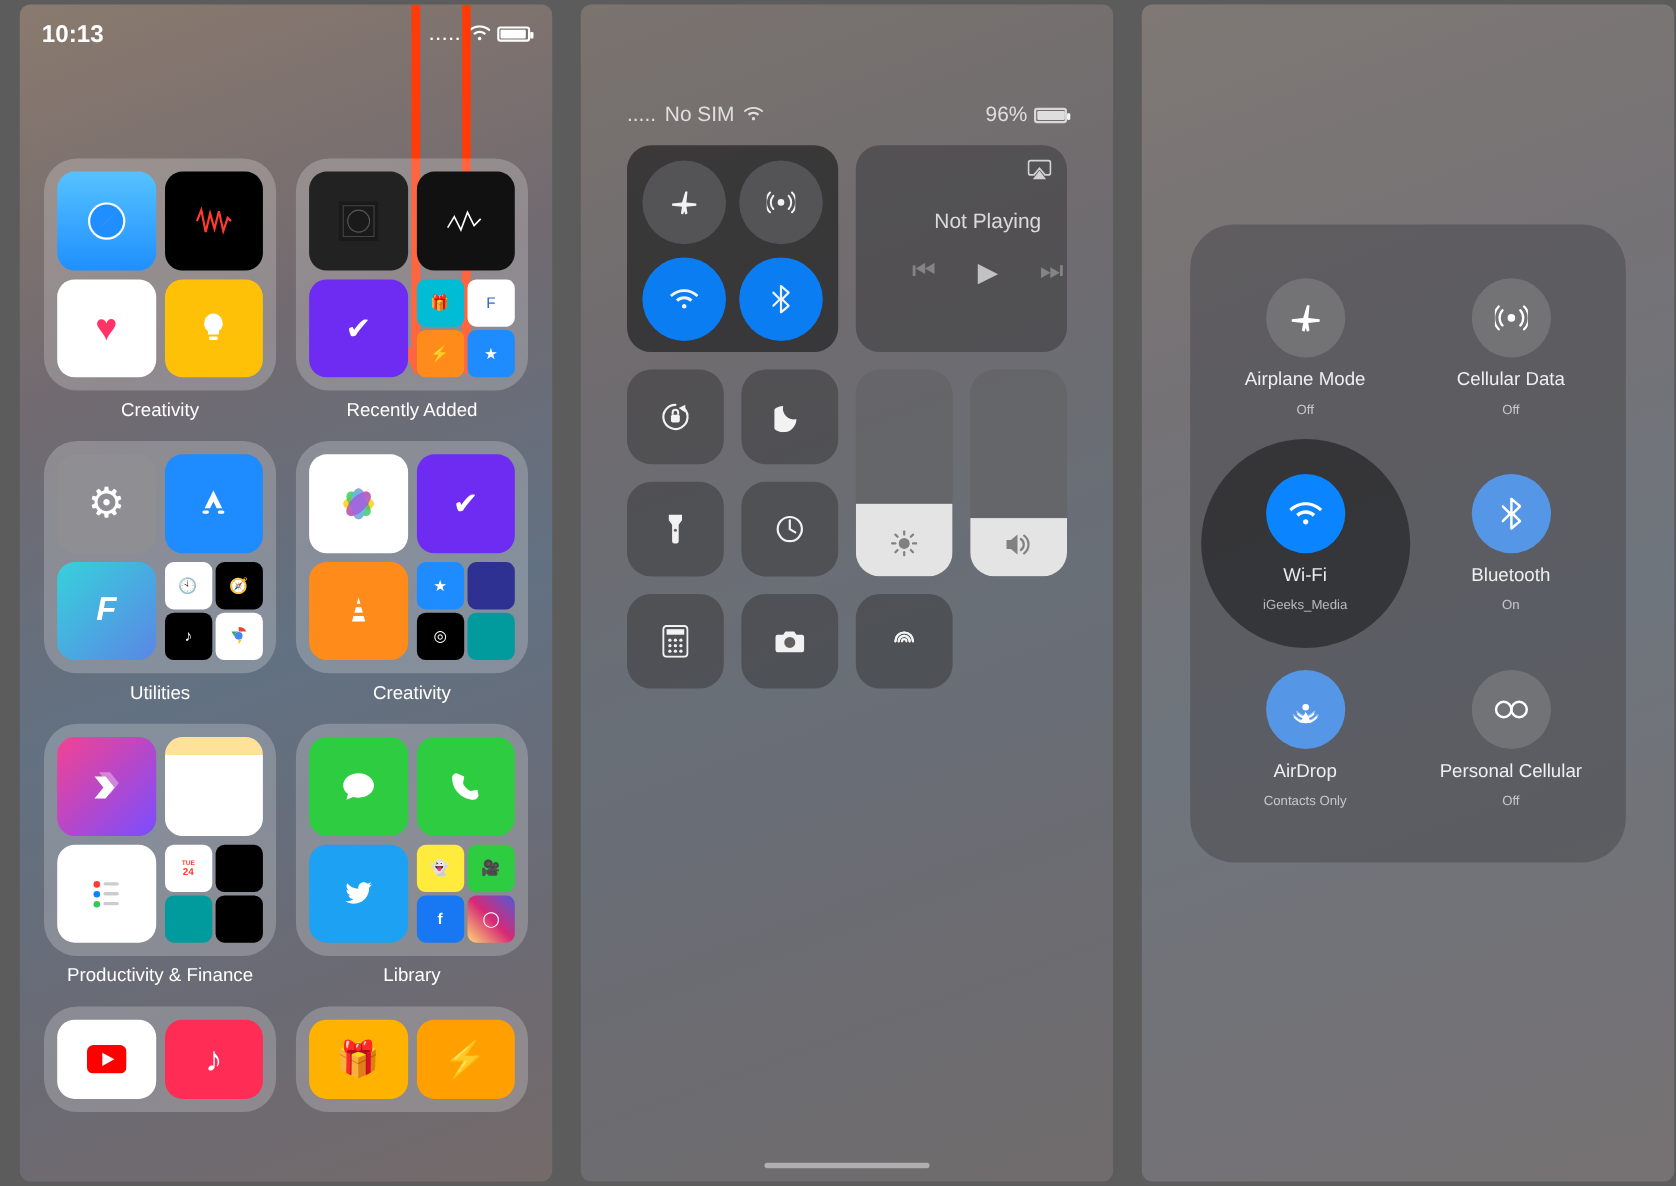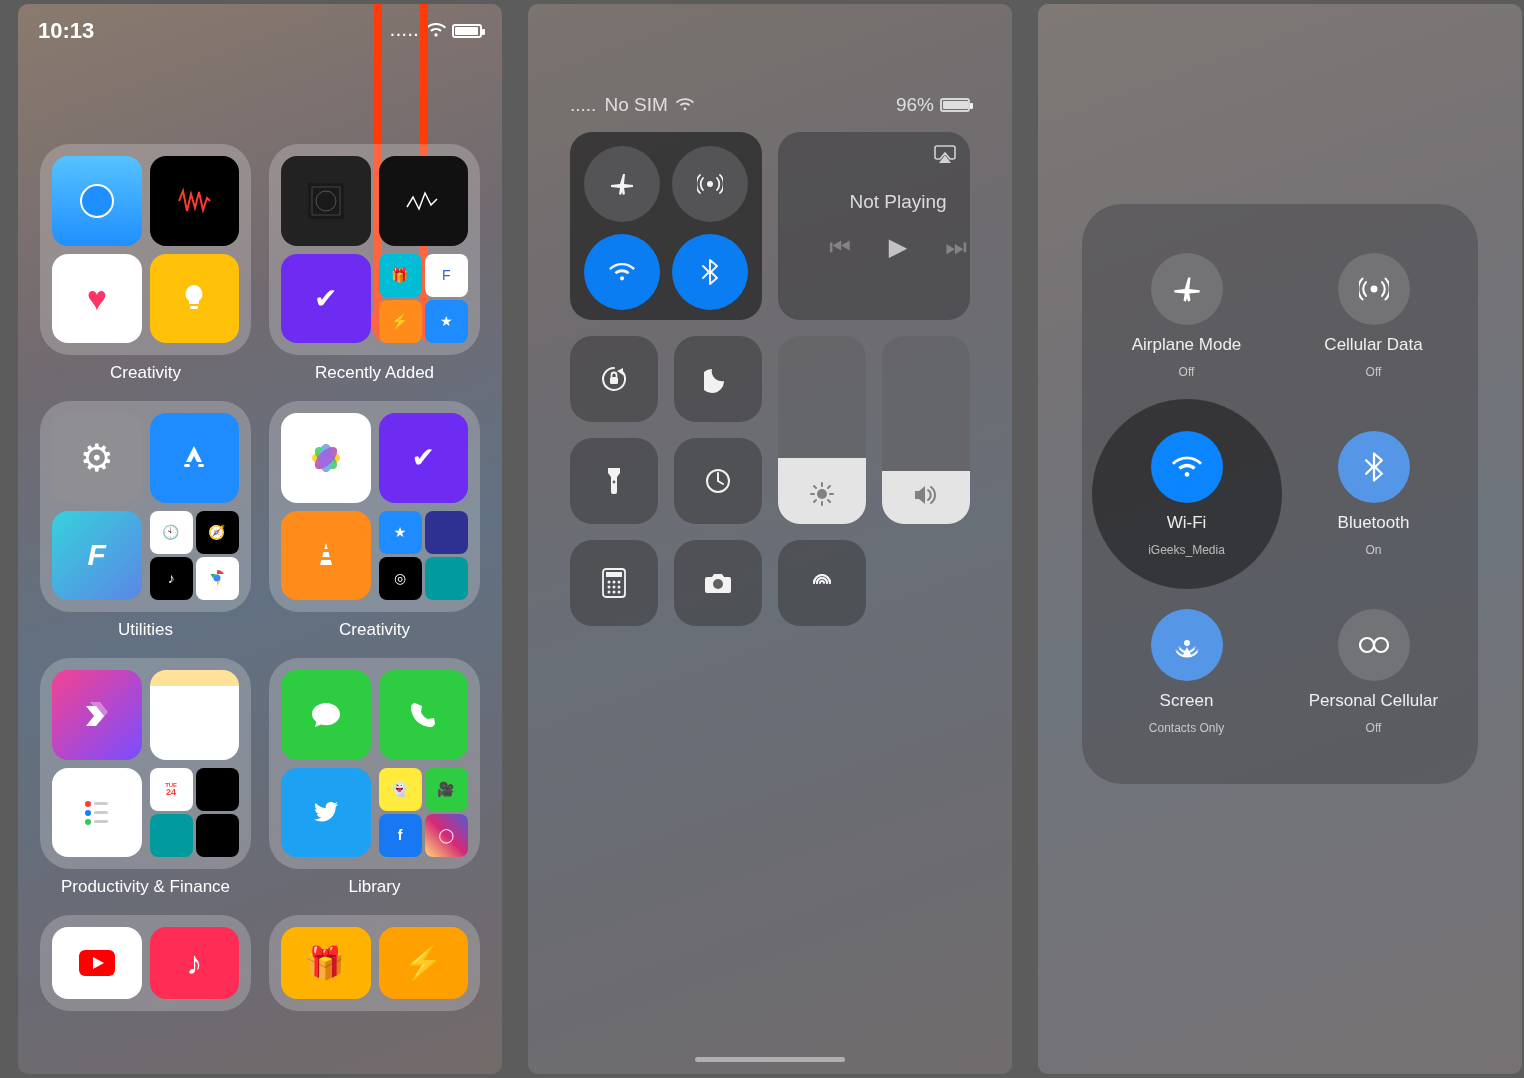--- a/index.html
+++ b/index.html
@@ -520,21 +520,21 @@
     </div>
     <div class="p3-item">
       <div class="p3-circle soft">
           <svg width="32" height="32" viewBox="0 0 32 32">
             <circle cx="16" cy="14" r="3" fill="#fff"></circle>
             <path d="M8 10a10 10 0 0116 0M5 7a14 14 0 0122 0" stroke="#fff" stroke-width="1.8" fill="none" stroke-linecap="round" opacity=".4" transform="rotate(180 16 14)"></path>
             <path d="M9 20a9 9 0 0014 0M6 23a13 13 0 0020 0" stroke="#fff" stroke-width="1.8" fill="none" stroke-linecap="round"></path>
             <polygon points="16,18 21,28 11,28" fill="#fff"></polygon>
           </svg>
         </div>
-      <div class="p3-label">Screen</div>
+      <div class="p3-label">AirDrop</div>
       <div class="p3-sub">Contacts Only</div>
     </div>
     <div class="p3-item">
       <div class="p3-circle">
           <svg width="34" height="20" viewBox="0 0 34 20">
             <circle cx="10" cy="10" r="7" fill="none" stroke="#fff" stroke-width="2.2"></circle>
             <circle cx="24" cy="10" r="7" fill="none" stroke="#fff" stroke-width="2.2"></circle>
           </svg>
         </div>
       <div class="p3-label">Personal Cellular</div>

